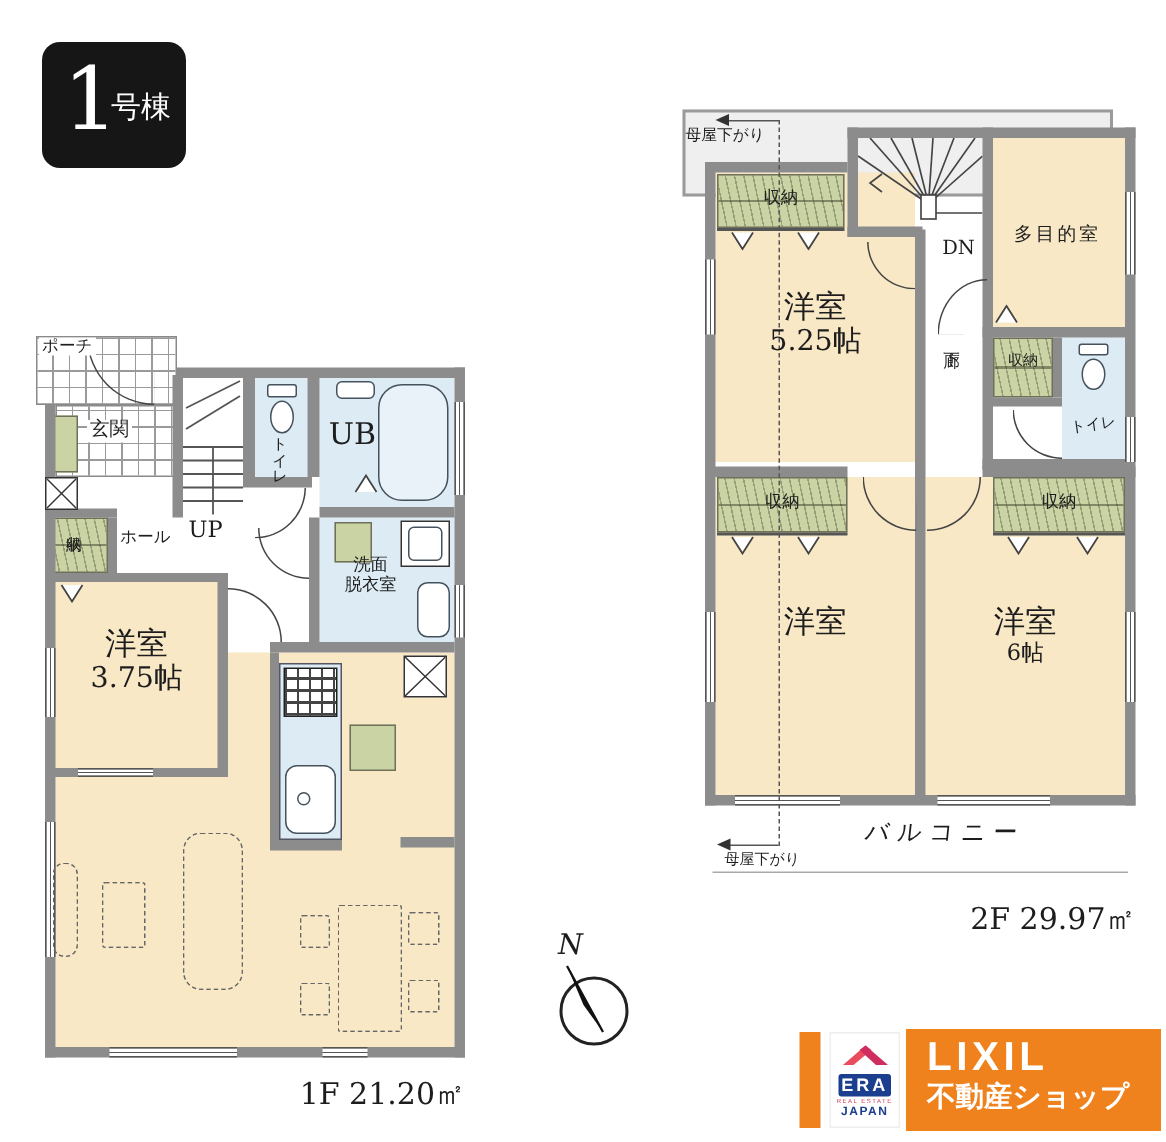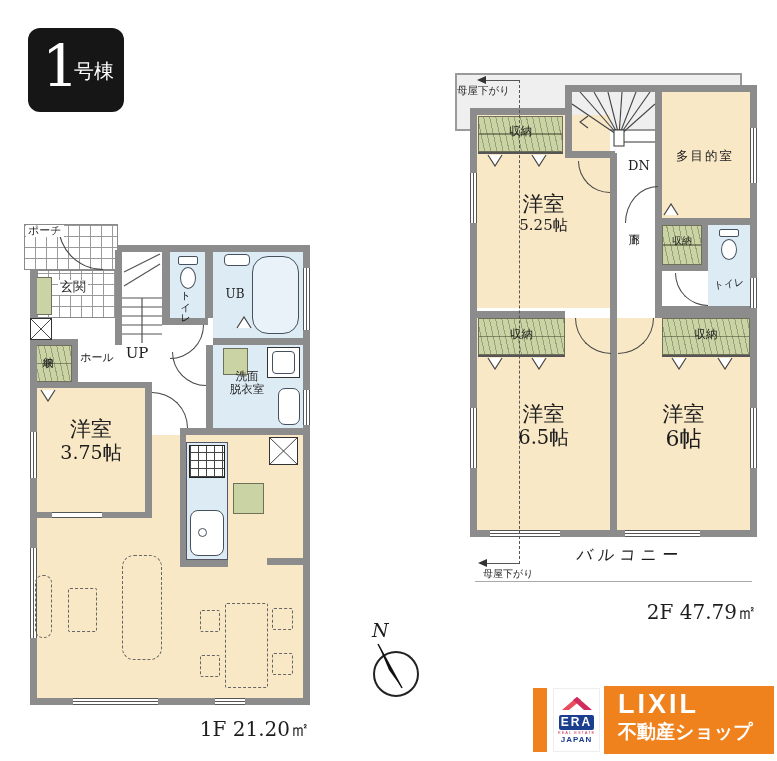--- a/index.html
+++ b/index.html
@@ -154,21 +154,21 @@
     <div class="dash" style="left:188px;top:443px;width:20px;height:22px"></div>
     <div class="dash" style="left:260px;top:396px;width:21px;height:22px"></div>
     <div class="dash" style="left:260px;top:441px;width:21px;height:22px"></div>
 
     <span class="lbl" style="left:14px;top:13px;font-size:11px;background:#fff;padding:0 2px">ポーチ</span>
     <span class="lbl" style="left:46px;top:68px;font-size:13px;background:#fff;padding:0 2px">玄関</span>
     <span class="lbl vert" style="left:30px;top:137px;font-size:10.5px;letter-spacing:0">収納</span>
     <span class="lbl" style="left:103px;top:133px;width:44px;font-size:15px">UP</span>
     <span class="lbl" style="left:58px;top:140px;width:54px;font-size:11px">ホール</span>
     <span class="lbl vert" style="left:168px;top:72px;font-size:10px;letter-spacing:0">トイレ</span>
-    <span class="lbl" style="left:201px;top:76px;width:44px;font-size:12px">UB</span>
+    <span class="lbl" style="left:201px;top:66px;width:44px;font-size:20px">UB</span>
     <div class="lbl" style="left:203px;top:158px;width:64px;font-size:11.5px">
       <div>洗面</div>
       <div>脱衣室</div>
     </div>
     <div class="lbl" style="left:24px;top:206px;width:110px">
       <div style="font-size:21px">洋室</div>
       <div style="font-size:19px">3.75帖</div>
     </div>
     <div class="lbl" style="left:88px;top:352px;width:130px">
     </div>
@@ -271,36 +271,35 @@
 
     <div class="balc" style="left:15px;top:464px;width:287px;height:58px"></div>
     <i class="thin" style="left:20px;top:508px;width:277px;height:1px;background:#aaa"></i>
     <span class="lbl" style="left:95px;top:473px;width:160px;font-size:16px;letter-spacing:5px;transform:skewX(-6deg)">バルコニー</span>
 
     <span class="lbl" style="left:23px;top:52px;width:85px;font-size:11.5px">収納</span>
     <span class="lbl" style="left:166px;top:86px;width:36px;font-size:13px">DN</span>
     <span class="lbl" style="left:205px;top:76px;width:90px;font-size:12.5px;letter-spacing:2px">多目的室</span>
     <div class="lbl" style="left:22px;top:120px;width:133px">
       <div style="font-size:21px">洋室</div>
-      <div style="font-size:15px">5.25帖</div>
+      <div style="font-size:19px">5.25帖</div>
     </div>
     <span class="lbl vert" style="left:172px;top:152px;font-size:11px;letter-spacing:1px">廊下</span>
     <span class="lbl" style="left:207px;top:162px;width:40px;font-size:10px">収納</span>
     <span class="lbl" style="left:253px;top:205px;width:42px;font-size:10px;transform:rotate(-8deg)">トイレ</span>
     <span class="lbl" style="left:23px;top:255px;width:87px;font-size:11.5px">収納</span>
     <span class="lbl" style="left:207px;top:255px;width:88px;font-size:11.5px">収納</span>
     <div class="lbl" style="left:22px;top:330px;width:133px">
       <div style="font-size:21px">洋室</div>
-      <div style="font-size:19.5px">6.5帖</div>
     </div>
     <div class="lbl" style="left:162px;top:330px;width:133px">
       <div style="font-size:21px">洋室</div>
-      <div style="font-size:22px">6帖</div>
-    </div>
-    <span class="lbl" style="left:160px;top:528px;width:142px;text-align:right;font-size:20px">2F 47.79㎡</span>
+      <div style="font-size:15px">6帖</div>
+    </div>
+    <span class="lbl" style="left:160px;top:528px;width:142px;text-align:right;font-size:20px">2F 29.97㎡</span>
   </div>
 
   <div class="abs" style="left:352px;top:622px;width:84px;height:84px">
     <svg width="84" height="84" viewBox="0 0 84 84">
       <circle cx="44" cy="52" r="22" fill="none" stroke="#222" stroke-width="2"></circle>
       <polygon points="26,22 50,66 37,48" fill="#111"></polygon>
       <line x1="26" y1="22" x2="50" y2="66" stroke="#111" stroke-width="1.5"></line>
     </svg>
     <span class="lbl" style="left:20px;top:-2px;font-size:19px;font-style:italic">N</span>
   </div>

